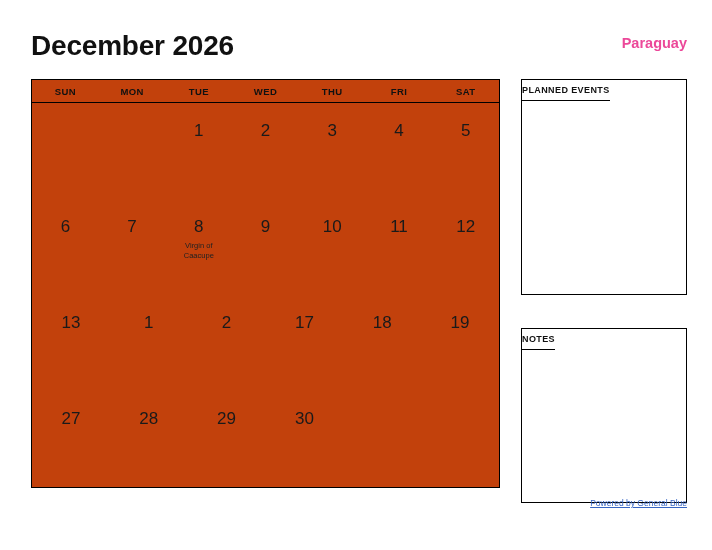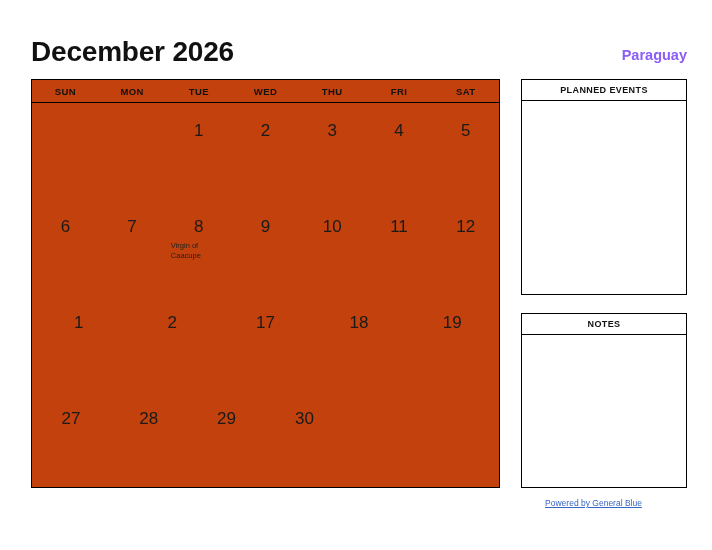--- a/index.html
+++ b/index.html
@@ -17,35 +17,35 @@
   }
 
   
   #page-header {
     position: absolute;
     left: 31px;
     top: 26px;
     width: 656px;
     height: 40px;
     display: flex;
-    align-items: flex-end;
+    align-items: center;
     justify-content: space-between;
   }
   #month-title {
     font-size: 28px;
     font-weight: bold;
     letter-spacing: -0.2px;
     line-height: 1;
     color: #111111;
     white-space: nowrap;
   }
   #country-title {
     font-size: 14.5px;
     font-weight: bold;
-    color: #8b5cf6;
+    color: #ec4899;
     white-space: nowrap;
     transform: translateY(-3px);
   }
 
   
   #calendar {
     position: absolute;
     left: 31px;
     top: 79px;
     width: 469px;
@@ -96,44 +96,44 @@
   .day-number {
     font-size: 17px;
     font-weight: normal;
     line-height: 1;
     color: #1a1a1a;
   }
   .day-event {
     margin-top: 6px;
     font-size: 7.5px;
     line-height: 1.35;
+    text-align: center;
     color: #222222;
     max-width: 56px;
     word-wrap: break-word;
   }
   .day-cell.empty .day-number { visibility: hidden; }
 
   
   .side-panel {
     position: absolute;
     border: 1.5px solid #000000;
     box-sizing: border-box;
     background: #ffffff;
     display: flex;
-    flex-direction: column;
   }
   #planned-events-panel {
     left: 521px;
     top: 79px;
     width: 166px;
     height: 216px;
   }
   #notes-panel {
     left: 521px;
-    top: 313px;
+    top: 328px;
     width: 166px;
     height: 175px;
   }
   .panel-header {
     height: 20px;
     flex: 0 0 auto;
     border-bottom: 1.5px solid #000000;
     display: flex;
     align-items: center;
     justify-content: center;
@@ -145,21 +145,21 @@
   .panel-body {
     flex: 1 1 auto;
   }
 
   
   #footer-link {
     position: absolute;
     left: 500px;
     top: 498px;
     width: 187px;
-    text-align: center;
+    text-align: right;
     font-size: 8.5px;
     color: #3665c4;
     text-decoration: underline;
     cursor: pointer;
   }
 </style>
 </head>
 <body>
 
 <div id="page-header">
@@ -220,20 +220,23 @@
         </div>
         <div class="day-cell">
           <div class="day-number">11</div>
         </div>
         <div class="day-cell">
           <div class="day-number">12</div>
         </div>
       </div>
       <div class="week-row">
         <div class="day-cell">
+          <div class="day-number">13</div>
+        </div>
+        <div class="day-cell">
           <div class="day-number">1</div>
         </div>
         <div class="day-cell">
           <div class="day-number">2</div>
         </div>
         <div class="day-cell">
           <div class="day-number">17</div>
         </div>
         <div class="day-cell">
           <div class="day-number">18</div>

